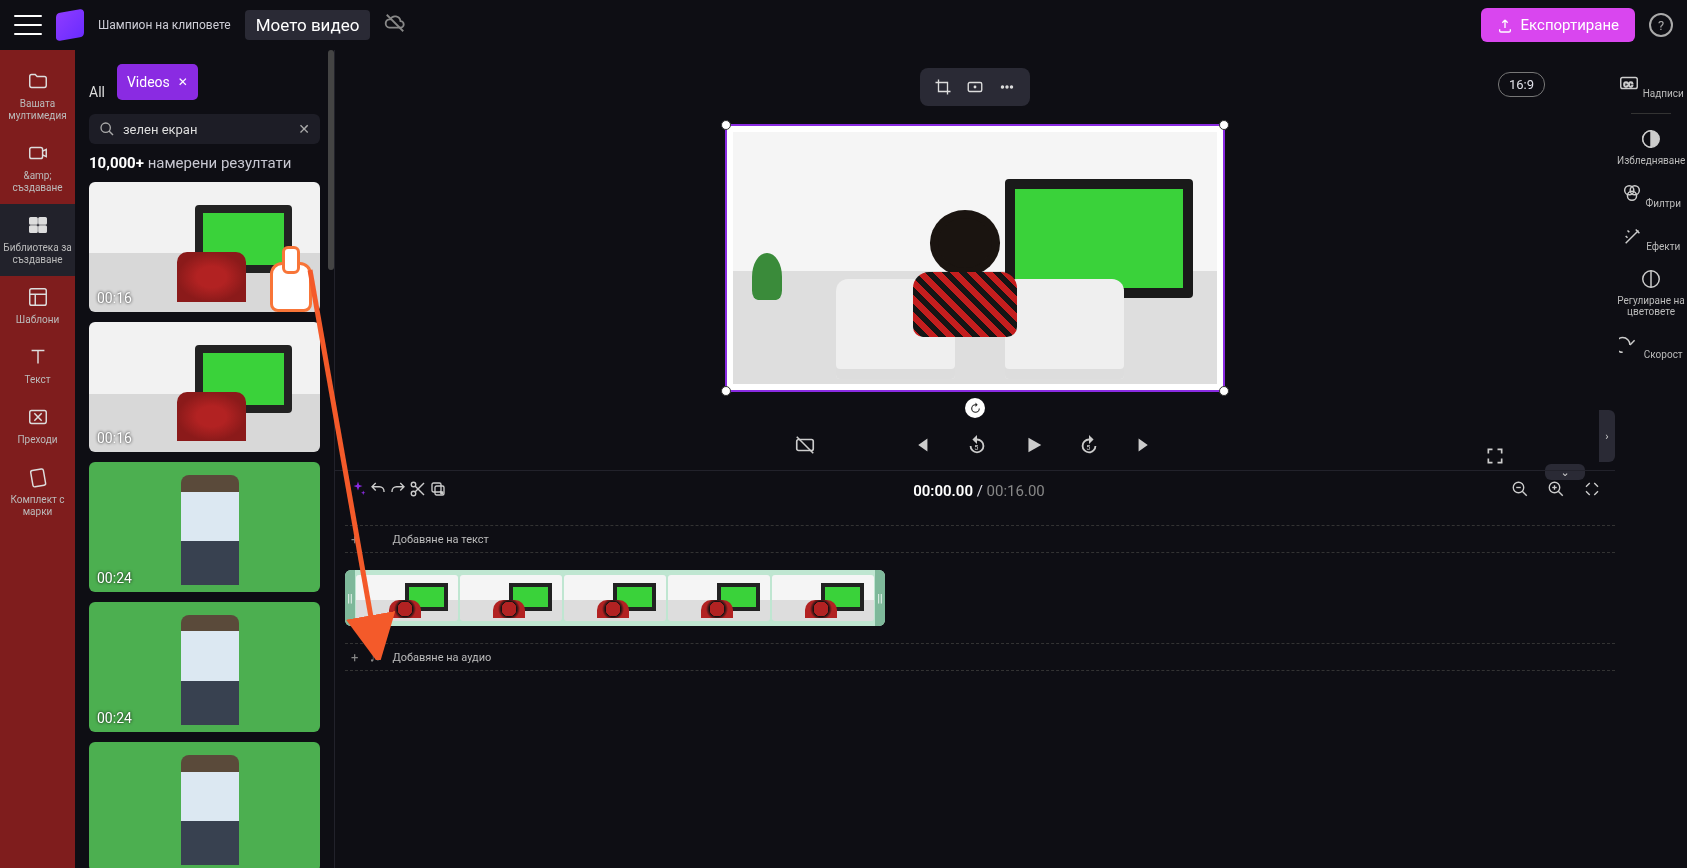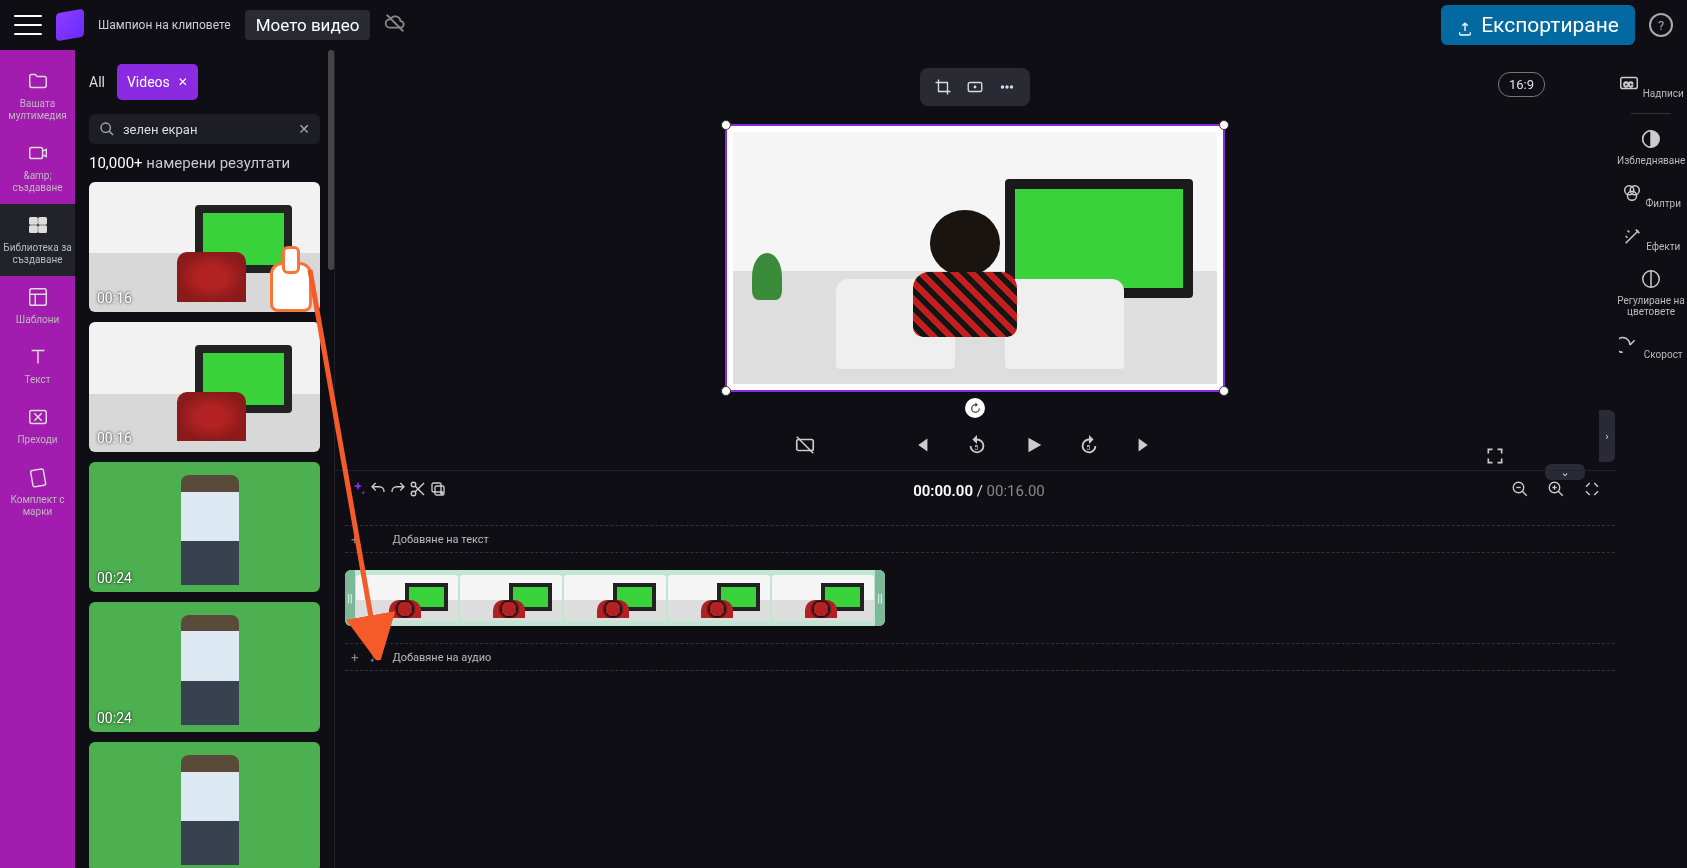--- a/index.html
+++ b/index.html
@@ -7,48 +7,48 @@
   
   
   .topbar{height:50px;display:flex;align-items:center;padding:0 14px;gap:14px}
   .hamburger{width:28px;height:28px;display:flex;flex-direction:column;justify-content:space-around;cursor:pointer}
   .hamburger span{height:2px;background:#fff;border-radius:1px}
   .app-icon{width:28px;height:28px;background:linear-gradient(135deg,#8e3bff 0%,#6a2cff 100%);border-radius:4px;transform:skewY(-10deg)}
   .breadcrumb-text{font-size:12px;color:#cdcdd6}
   .project-name{font-size:17px;color:#fff;background:#2a2a35;padding:5px 11px;border-radius:4px}
   .cloud-icon svg{width:22px;height:22px;fill:none;stroke:#888;stroke-width:2}
   .topbar .spacer{flex:1}
-  .export-btn{background:#0369a1;color:#fff;border:none;padding:8px 16px;border-radius:6px;font-size:21px;display:flex;align-items:flex-end;gap:8px;cursor:pointer}
+  .export-btn{background:#d946ef;color:#fff;border:none;padding:8px 16px;border-radius:6px;font-size:15px;display:flex;align-items:flex-end;gap:8px;cursor:pointer}
   .export-btn svg{width:16px;height:16px;fill:#fff}
   .help-icon{width:24px;height:24px;border:2px solid #aaa;border-radius:50%;display:flex;align-items:center;justify-content:center;color:#aaa;font-size:13px;cursor:pointer}
   
   
   .main{display:flex;height:818px}
   
   
-  .leftnav{width:75px;background:#a21caf;display:flex;flex-direction:column;align-items:flex-end;padding-top:10px}
+  .leftnav{width:75px;background:#7f1d1d;display:flex;flex-direction:column;align-items:flex-end;padding-top:10px}
   .leftnav .nav-item{width:100%;text-align:center;padding:10px 2px;font-size:10px;color:#bbb;cursor:pointer}
   .leftnav .nav-item.active{background:#22222b}
   .leftnav .nav-item svg{width:22px;height:22px;fill:none;stroke:#ddd;stroke-width:1.6;margin-bottom:4px}
   .leftnav .nav-item.active svg{fill:#ddd}
   .leftnav .nav-item .lbl{display:block;line-height:1.2}
   
   
   .sidepanel{width:260px;background:#0e0e14;border-right:1px solid #22222b;display:flex;flex-direction:column;overflow:hidden;position:relative}
   .sidepanel::after{content:"";position:absolute;right:0;top:0;width:6px;height:220px;background:#444;border-radius:3px}
-  .sp-tabs{display:flex;gap:12px;align-items:center;padding:14px}
+  .sp-tabs{display:flex;gap:12px;align-items:flex-end;padding:14px}
   .tab-all{color:#ddd;font-size:14px;cursor:pointer}
   .tab-videos{background:#8a2be2;color:#fff;font-size:14px;padding:10px 10px;border-radius:5px;display:flex;align-items:center;gap:8px;cursor:pointer}
   .tab-videos .x{font-size:12px}
   .searchbar{margin:0 14px 10px;background:#1d1d26;border-radius:6px;display:flex;align-items:center;padding:7px 10px}
   .searchbar svg{width:16px;height:16px;stroke:#aaa;fill:none;stroke-width:2}
   .searchbar input{flex:1;background:none;border:none;outline:none;color:#ddd;font-size:13px;margin:0 8px}
   .searchbar .clear{color:#aaa;font-size:14px;cursor:pointer}
   .results-count{padding:0 14px 10px;font-size:15px;color:#c7c7d1}
-  .results-count b{color:#fff;font-weight:400}
+  .results-count b{color:#fff;font-weight:700}
   .thumbs{padding:0 14px;overflow-y:auto}
   .thumbs::-webkit-scrollbar{width:0}
   .thumb{position:relative;width:100%;aspect-ratio:16/9;border-radius:6px;overflow:hidden;margin-bottom:10px;cursor:pointer}
   .thumb .dur{position:absolute;left:8px;bottom:6px;color:#fff;font-size:14px;font-weight:400;text-shadow:0 0 3px #000}
   .thumb.room{background:linear-gradient(#f2f2f2 0%,#f2f2f2 55%,#d8d8d8 55%,#d8d8d8 100%)}
   .thumb.room::before{content:"";position:absolute;right:12%;top:18%;width:35%;height:40%;background:#3ad23a;border:8px solid #222;border-radius:4px}
   .thumb.room::after{content:"";position:absolute;left:38%;bottom:8%;width:30%;height:38%;background:radial-gradient(ellipse at center,#b22222 30%,#8b1a1a 70%);border-radius:10px 10px 0 0}
   .thumb.green{background:#4caf50}
   .thumb.green::after{content:"";position:absolute;left:40%;top:10%;width:25%;height:85%;background:linear-gradient(#5a4a3a 0%,#5a4a3a 15%,#dce8f2 15%,#dce8f2 60%,#384150 60%);border-radius:8px 8px 0 0}
   .thumb .hand{position:absolute;right:2px;bottom:-10px;width:60px;height:70px}

